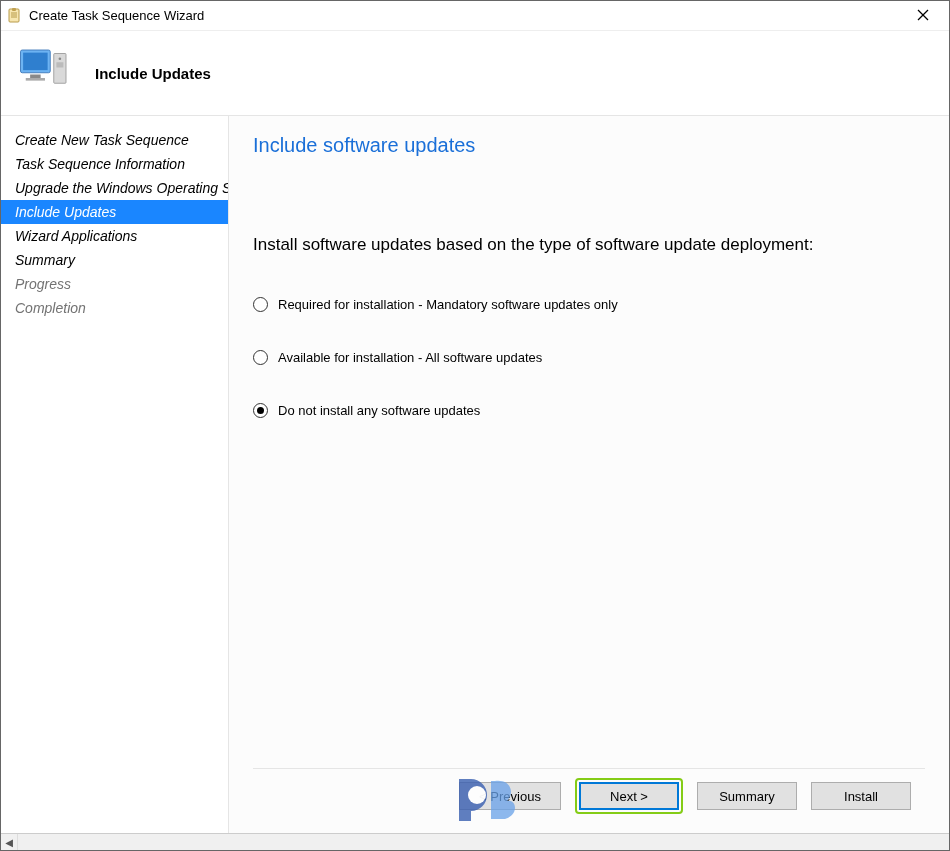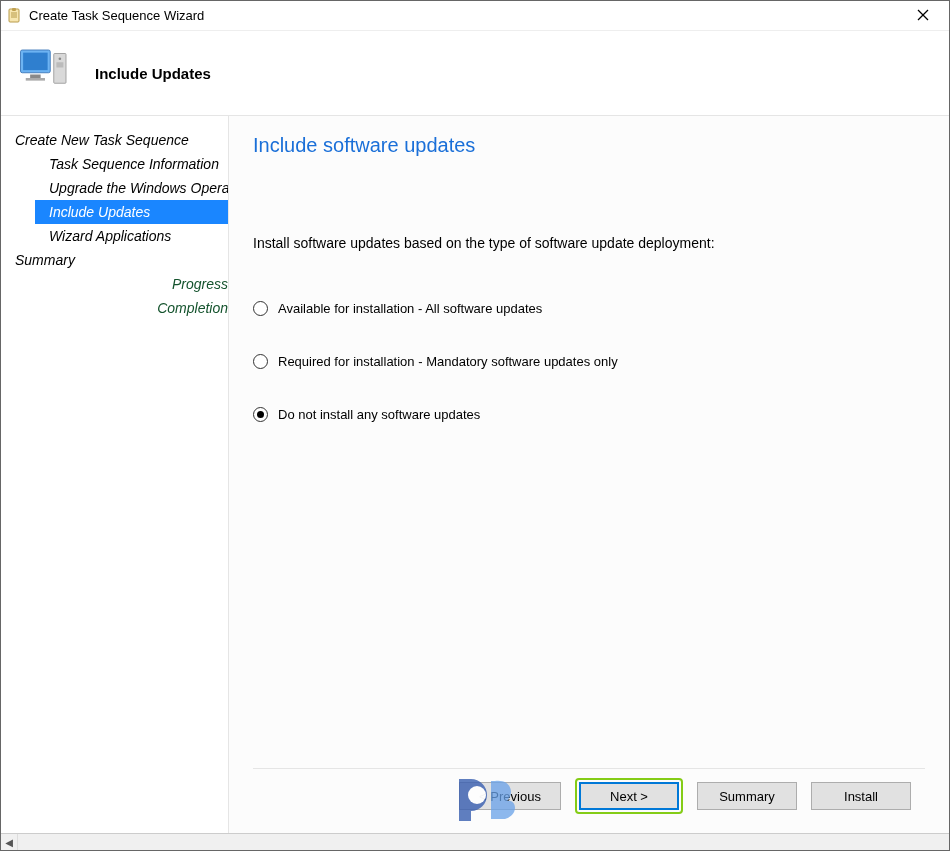--- a/index.html
+++ b/index.html
@@ -69,47 +69,45 @@
     overflow: hidden;
     white-space: nowrap;
   }
   .sidebar .item {
     padding: 4px 0 4px 14px;
     font-size: 14px;
     cursor: pointer;
     font-style: italic;
   }
   .sidebar .item.child {
-    margin-left: 34px;
   }
   .sidebar .item.selected {
     background: #1a86ff;
     color: #fff;
   }
   .sidebar .item.muted {
-    color: #14532d;
-    text-align: right;
+    color: #737373;
   }
   .content {
     flex: 1;
     padding: 18px 24px 10px 24px;
     background: #fcfcfc;
     display: flex;
     flex-direction: column;
     gap: 24px;
   }
   .content h2 {
     margin: 0 0 54px 0;
     font-weight: 400;
     color: #1a6fd8;
     font-size: 20px;
   }
   .content .instr {
-    font-size: 14px;
-    margin-bottom: 26px;
+    font-size: 17px;
+    margin-bottom: 18px;
   }
   .radio-row {
     display: flex;
     align-items: center;
     margin-bottom: 14px;
     font-size: 13px;
   }
   .radio-row .radio {
     width: 15px; height: 15px;
     border: 1.5px solid #333;
@@ -234,25 +232,25 @@
       <div class="item muted">Progress</div>
       <div class="item muted">Completion</div>
     </div>
 
     <div class="content">
       <h2>Include software updates</h2>
       <div class="instr">Install software updates based on the type of software update deployment:</div>
 
       <div class="radio-row">
         <span class="radio"></span>
-        <span>Available for installation - All software updates</span>
+        <span>Required for installation - Mandatory software updates only</span>
       </div>
       <div class="radio-row">
         <span class="radio"></span>
-        <span>Required for installation - Mandatory software updates only</span>
+        <span>Available for installation - All software updates</span>
       </div>
       <div class="radio-row selected">
         <span class="radio">
             <span class="dot"></span>
           </span>
         <span>Do not install any software updates</span>
       </div>
 
       <div style="flex:1"></div>
 

